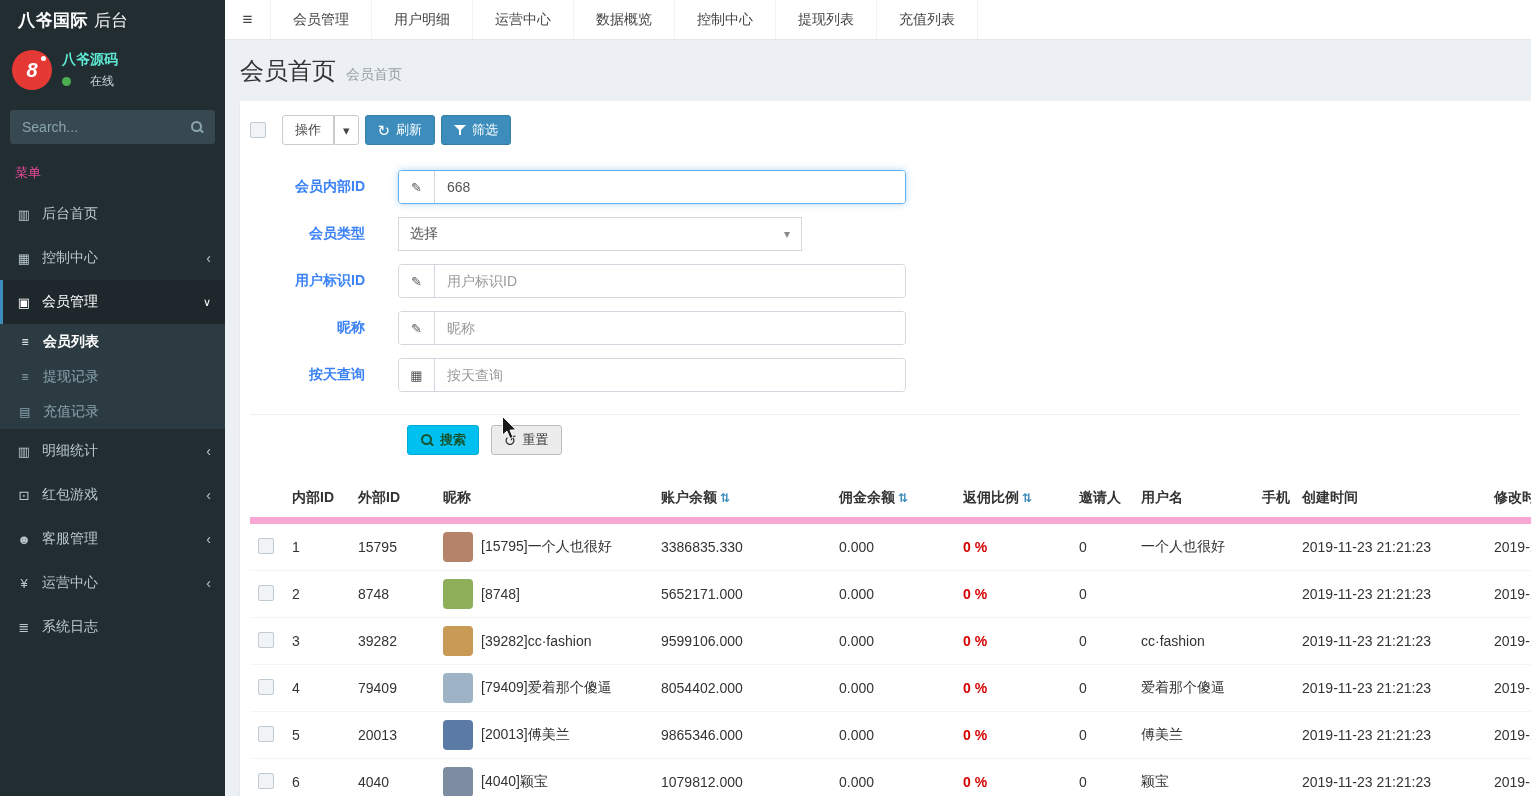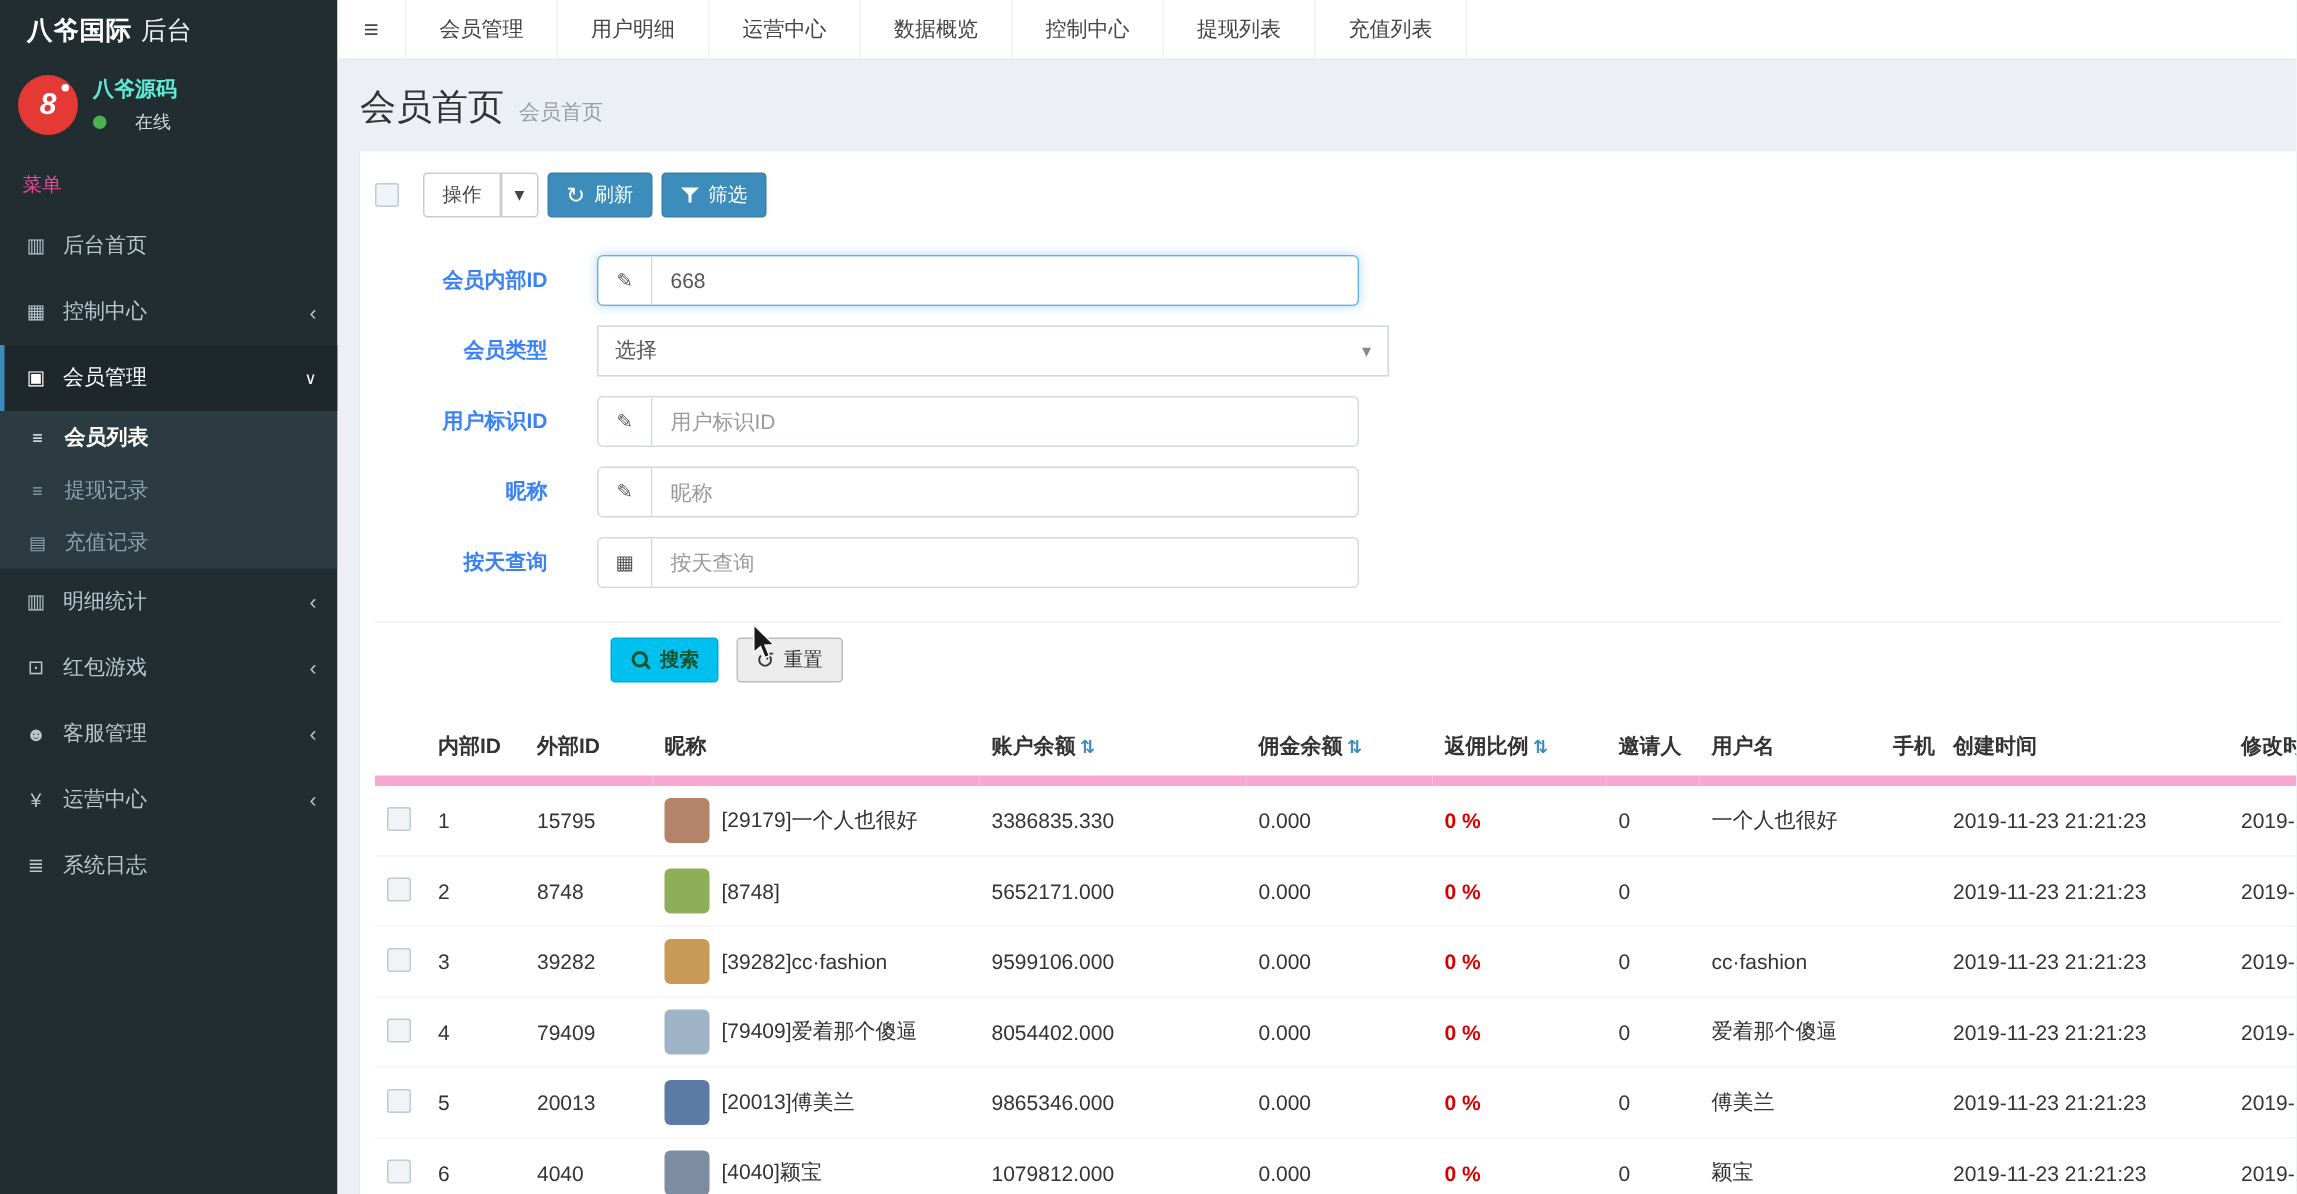--- a/index.html
+++ b/index.html
@@ -57,21 +57,21 @@
   .btn-reset{background:#ececec;border-color:#bdbdbd;color:#333}
   .ref-icon,.undo-icon{font-size:15px;line-height:1}
   .filter-form{padding-top:10px}
   .form-row{display:flex;align-items:center;margin:13px 0}
   .f-label{width:115px;text-align:right;font-weight:700;margin-right:33px;color:#3b82f6;flex:0 0 115px}
   .input-group{display:flex;width:508px;height:34px;border:1px solid #d2d6de;border-radius:4px;background:#fff;overflow:hidden}
   .input-group.focused{border-color:#66afe9;box-shadow:0 0 7px rgba(102,175,233,.5)}
   .ig-addon{width:36px;display:flex;align-items:center;justify-content:center;border-right:1px solid #d2d6de;color:#555;font-size:13px;background:#fff;flex:0 0 36px}
   .ig-input{flex:1;border:0;outline:none;padding:0 12px;font-size:14px;color:#555;font-family:inherit;min-width:0}
   .ig-input::placeholder{color:#999}
-  .select-box{width:528px;height:34px;border:1px solid #d2d6de;background:#fff;display:flex;align-items:center;justify-content:space-between;padding:0 11px;color:#555;cursor:pointer}
+  .select-box{width:404px;height:34px;border:1px solid #d2d6de;background:#fff;display:flex;align-items:center;justify-content:space-between;padding:0 11px;color:#555;cursor:pointer}
   .sel-caret{color:#888;font-size:12px}
   .divider{border-top:1px solid #efefef;margin-top:22px}
   .actions-row{margin:10px 0 0 157px;display:flex;gap:12px;align-items:center}
   
   .icon-mag{position:relative;width:14px;height:14px;display:inline-block}
   .icon-mag::before{content:'';position:absolute;left:1px;top:1px;width:7px;height:7px;border:2px solid currentColor;border-radius:50%}
   .icon-mag::after{content:'';position:absolute;width:5px;height:2px;background:currentColor;transform:rotate(45deg);left:9px;top:10px;border-radius:1px}
   .icon-funnel{position:relative;width:12px;height:12px;display:inline-block}
   .icon-funnel::before{content:'';position:absolute;top:1px;left:0;border-left:6px solid transparent;border-right:6px solid transparent;border-top:6px solid currentColor}
   .icon-funnel::after{content:'';position:absolute;top:6px;left:5px;width:2px;height:5px;background:currentColor}
@@ -114,20 +114,26 @@
       <div class="brand-avatar">
         <span>8</span>
       </div>
       <div class="user-meta">
         <div class="user-name">八爷源码</div>
         <div class="user-status">
           <span class="dot"></span>
           <span>在线</span>
         </div>
       </div>
+    </div>
+    <div class="sidebar-search">
+      <input placeholder="Search..." style="">
+      <button class="search-btn">
+        <span class="icon-mag"></span>
+      </button>
     </div>
     <div class="menu-label">菜单</div>
     <ul class="menu" id="sidebar-menu">
         <li class="menu-item">
           <span class="mi-icon">▥</span>
           <span class="mi-label">后台首页</span>
         </li>
         <li class="menu-item">
           <span class="mi-icon">▦</span>
           <span class="mi-label">控制中心</span>
@@ -288,21 +294,21 @@
             </tr>
           </thead>
         <tbody id="tbody">
             <tr>
               <td class="cb-cell"><span class="cb"></span></td>
               <td>1</td>
               <td>15795</td>
               <td>
                 <div class="nick">
                   <span class="avatar" style="background: rgb(181, 131, 106);"></span>
-                  <span>[29179]一个人也很好</span>
+                  <span>[15795]一个人也很好</span>
                 </div>
               </td>
               <td>3386835.330</td>
               <td>0.000</td>
               <td><span class="rebate">0 %</span></td>
               <td>0</td>
               <td>一个人也很好</td>
               <td></td>
               <td>2019-11-23 21:21:23</td>
               <td>2019-11-23 21:21:23</td>

